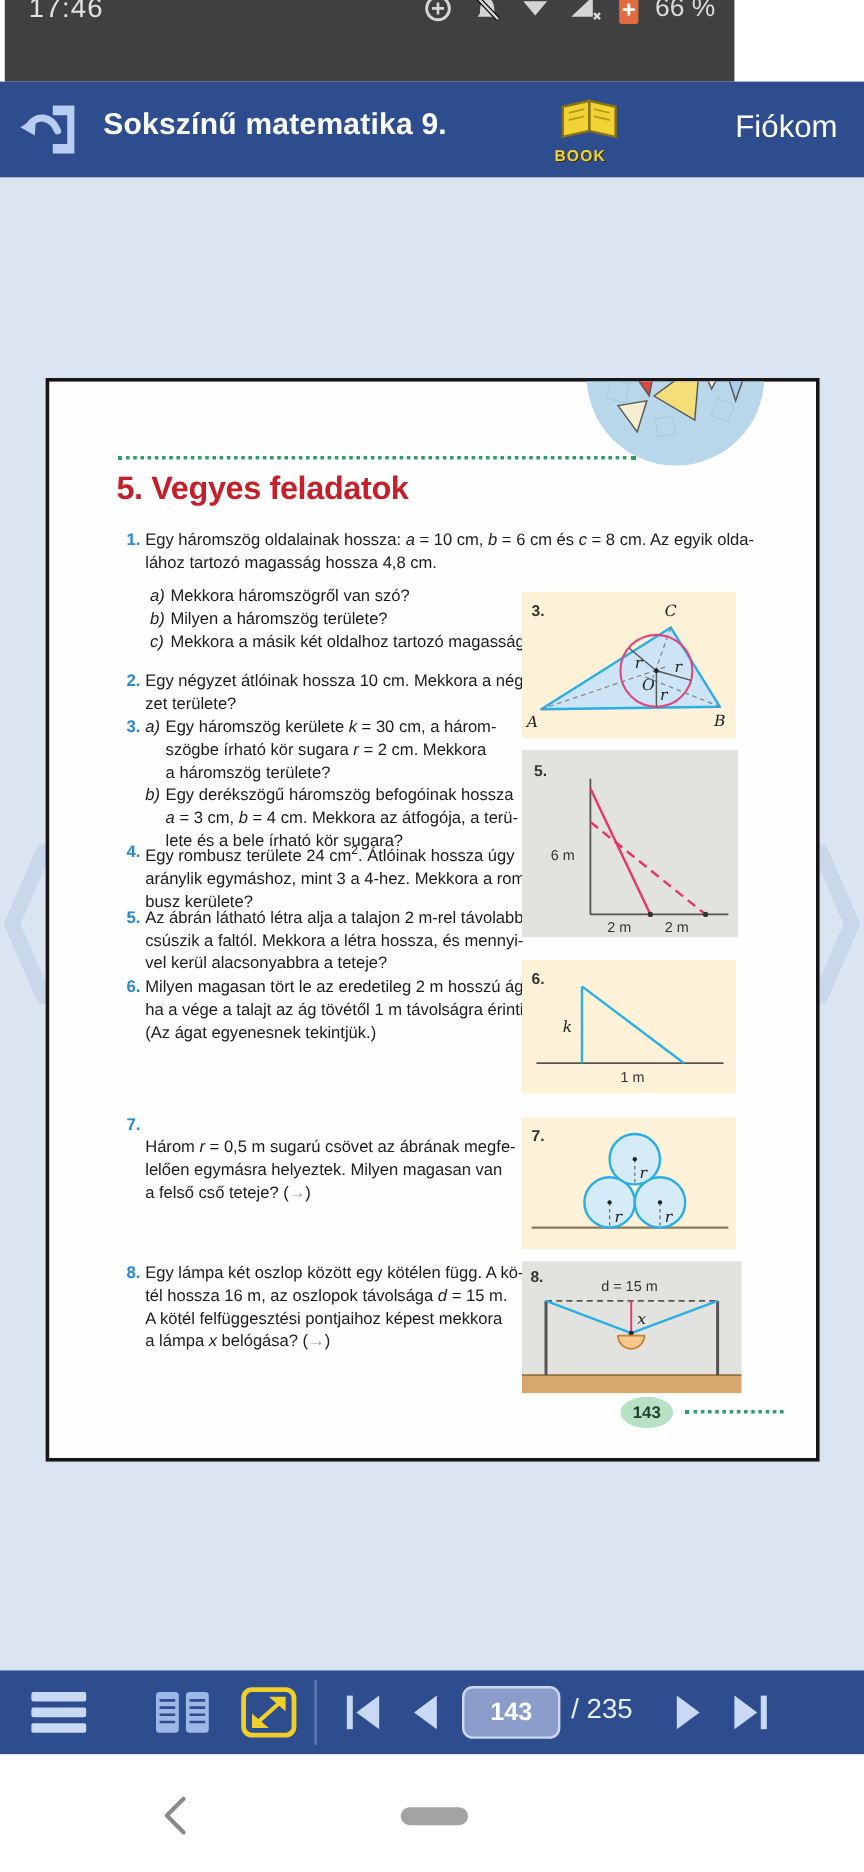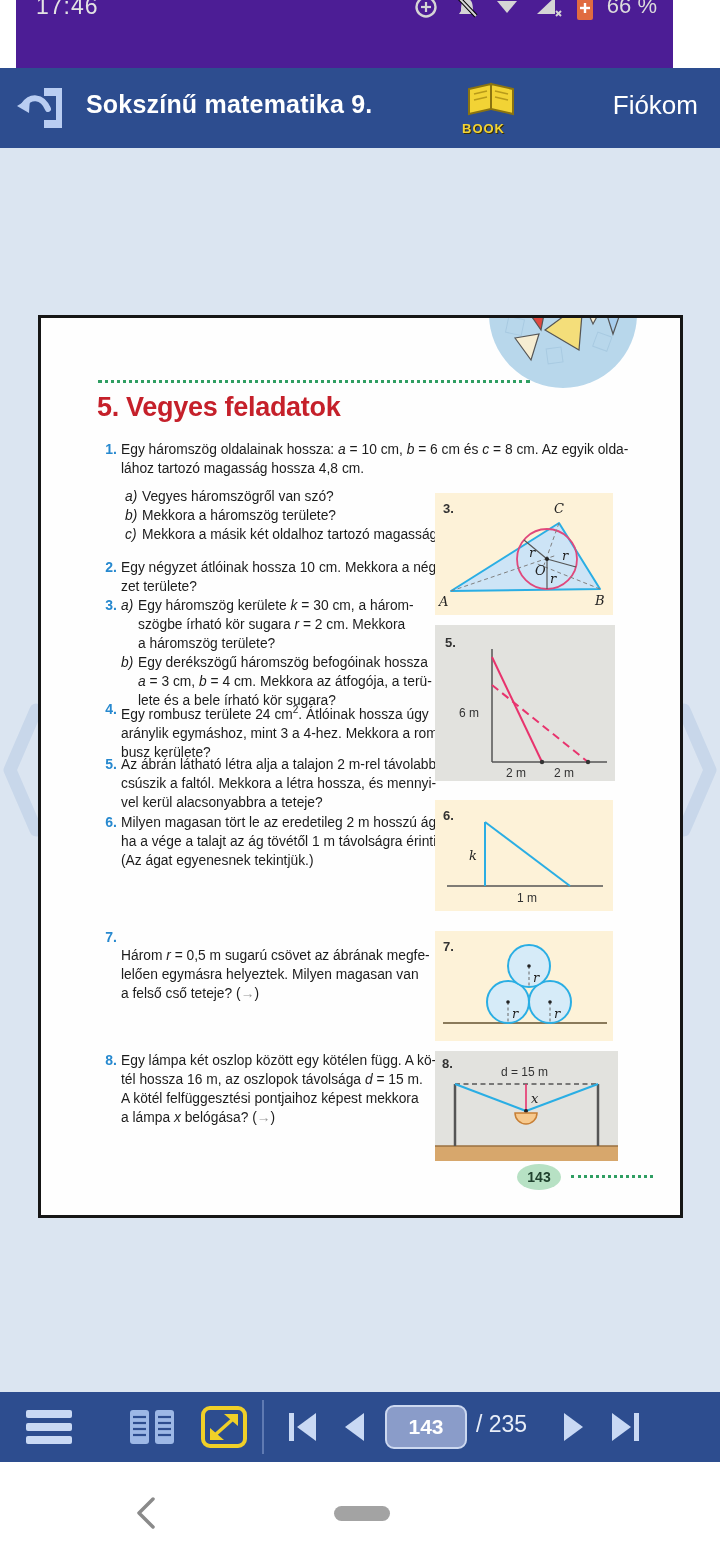--- a/index.html
+++ b/index.html
@@ -1,19 +1,19 @@
 <!DOCTYPE html>
 <html><head>
 <meta charset="utf-8">
 <style>
   html,body{margin:0;padding:0;background:#fff;}
   body{width:720px;height:1560px;position:relative;overflow:hidden;
        font-family:"Liberation Sans",sans-serif;}
   
-  .statusbar{position:absolute;top:0;left:16px;width:657px;height:68px;background:#4c1d95;overflow:hidden;}
+  .statusbar{position:absolute;top:0;left:4px;width:608px;height:68px;background:#404040;overflow:hidden;}
   .status-inner{position:absolute;top:-10px;left:0;right:0;height:32px;display:flex;align-items:center;}
   .status-time{color:#e3e3e3;font-size:23px;margin-left:20px;letter-spacing:1px;}
   .status-icons{margin-left:auto;display:flex;align-items:center;gap:13px;margin-right:16px;}
   .status-batt-pct{color:#dcdcdc;font-size:22px;}
   
   .header{position:absolute;top:68px;left:0;width:720px;height:80px;background:#2d4d8f;}
   .back-btn{position:absolute;left:14px;top:12px;width:56px;height:56px;}
   .header-title{position:absolute;left:86px;top:22px;color:#fff;font-size:25px;font-weight:bold;letter-spacing:.2px;}
   .book-btn{position:absolute;left:462px;top:8px;width:66px;height:66px;text-align:left;cursor:pointer;}
   .book-word{font-size:13px;font-weight:bold;color:#f2d335;letter-spacing:1px;
@@ -159,24 +159,24 @@
     <div class="pnum" style="left:52px;top:240px">2.</div>
     <div class="pnum" style="left:52px;top:278px">3.</div>
     <div class="pnum" style="left:52px;top:382px">4.</div>
     <div class="pnum" style="left:52px;top:437px">5.</div>
     <div class="pnum" style="left:52px;top:495px">6.</div>
     <div class="pnum" style="left:52px;top:610px">7.</div>
     <div class="pnum" style="left:52px;top:733px">8.</div>
 
     <div class="ptext" style="left:80px;top:122px">Egy háromszög oldalainak hossza: <i>a</i> = 10 cm, <i>b</i> = 6 cm és <i>c</i> = 8 cm. Az egyik olda-<br>lához tartozó magasság hossza 4,8 cm.</div>
     <div class="sub" style="left:84px;top:169px">
-      <span class="slab">a)</span><span class="sbody">Vegyes háromszögről van szó?</span>
+      <span class="slab">a)</span><span class="sbody">Mekkora háromszögről van szó?</span>
     </div>
     <div class="sub" style="left:84px;top:188px">
-      <span class="slab">b)</span><span class="sbody">Mekkora a háromszög területe?</span>
+      <span class="slab">b)</span><span class="sbody">Milyen a háromszög területe?</span>
     </div>
     <div class="sub" style="left:84px;top:207px">
       <span class="slab">c)</span><span class="sbody">Mekkora a másik két oldalhoz tartozó magasság?</span>
     </div>
 
     <div class="ptext" style="left:80px;top:240px">Egy négyzet átlóinak hossza 10 cm. Mekkora a négy-<br>zet területe?</div>
 
     <div class="sub" style="left:80px;top:278px">
       <span class="slab">a)</span><span class="sbody">Egy háromszög kerülete <i>k</i> = 30 cm, a három-<br>szögbe írható kör sugara <i>r</i> = 2 cm. Mekkora<br>a háromszög területe?</span>
     </div>

